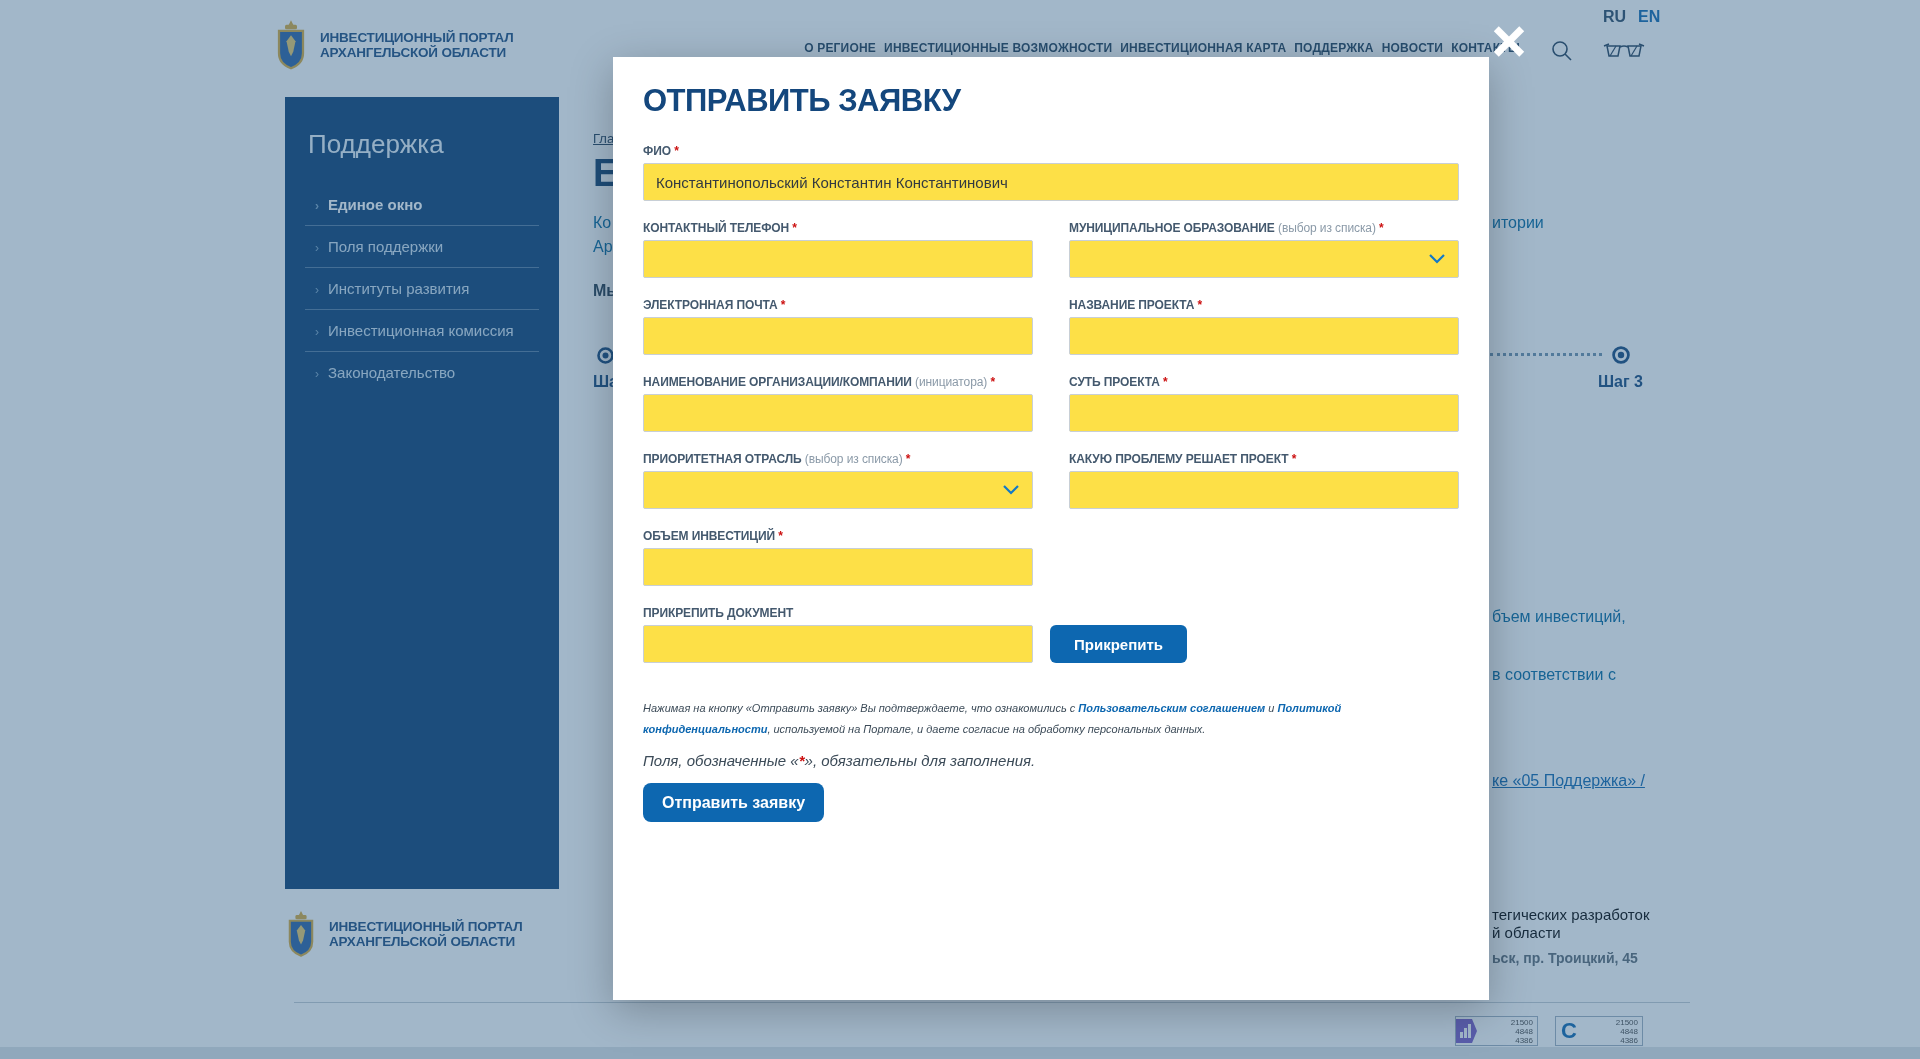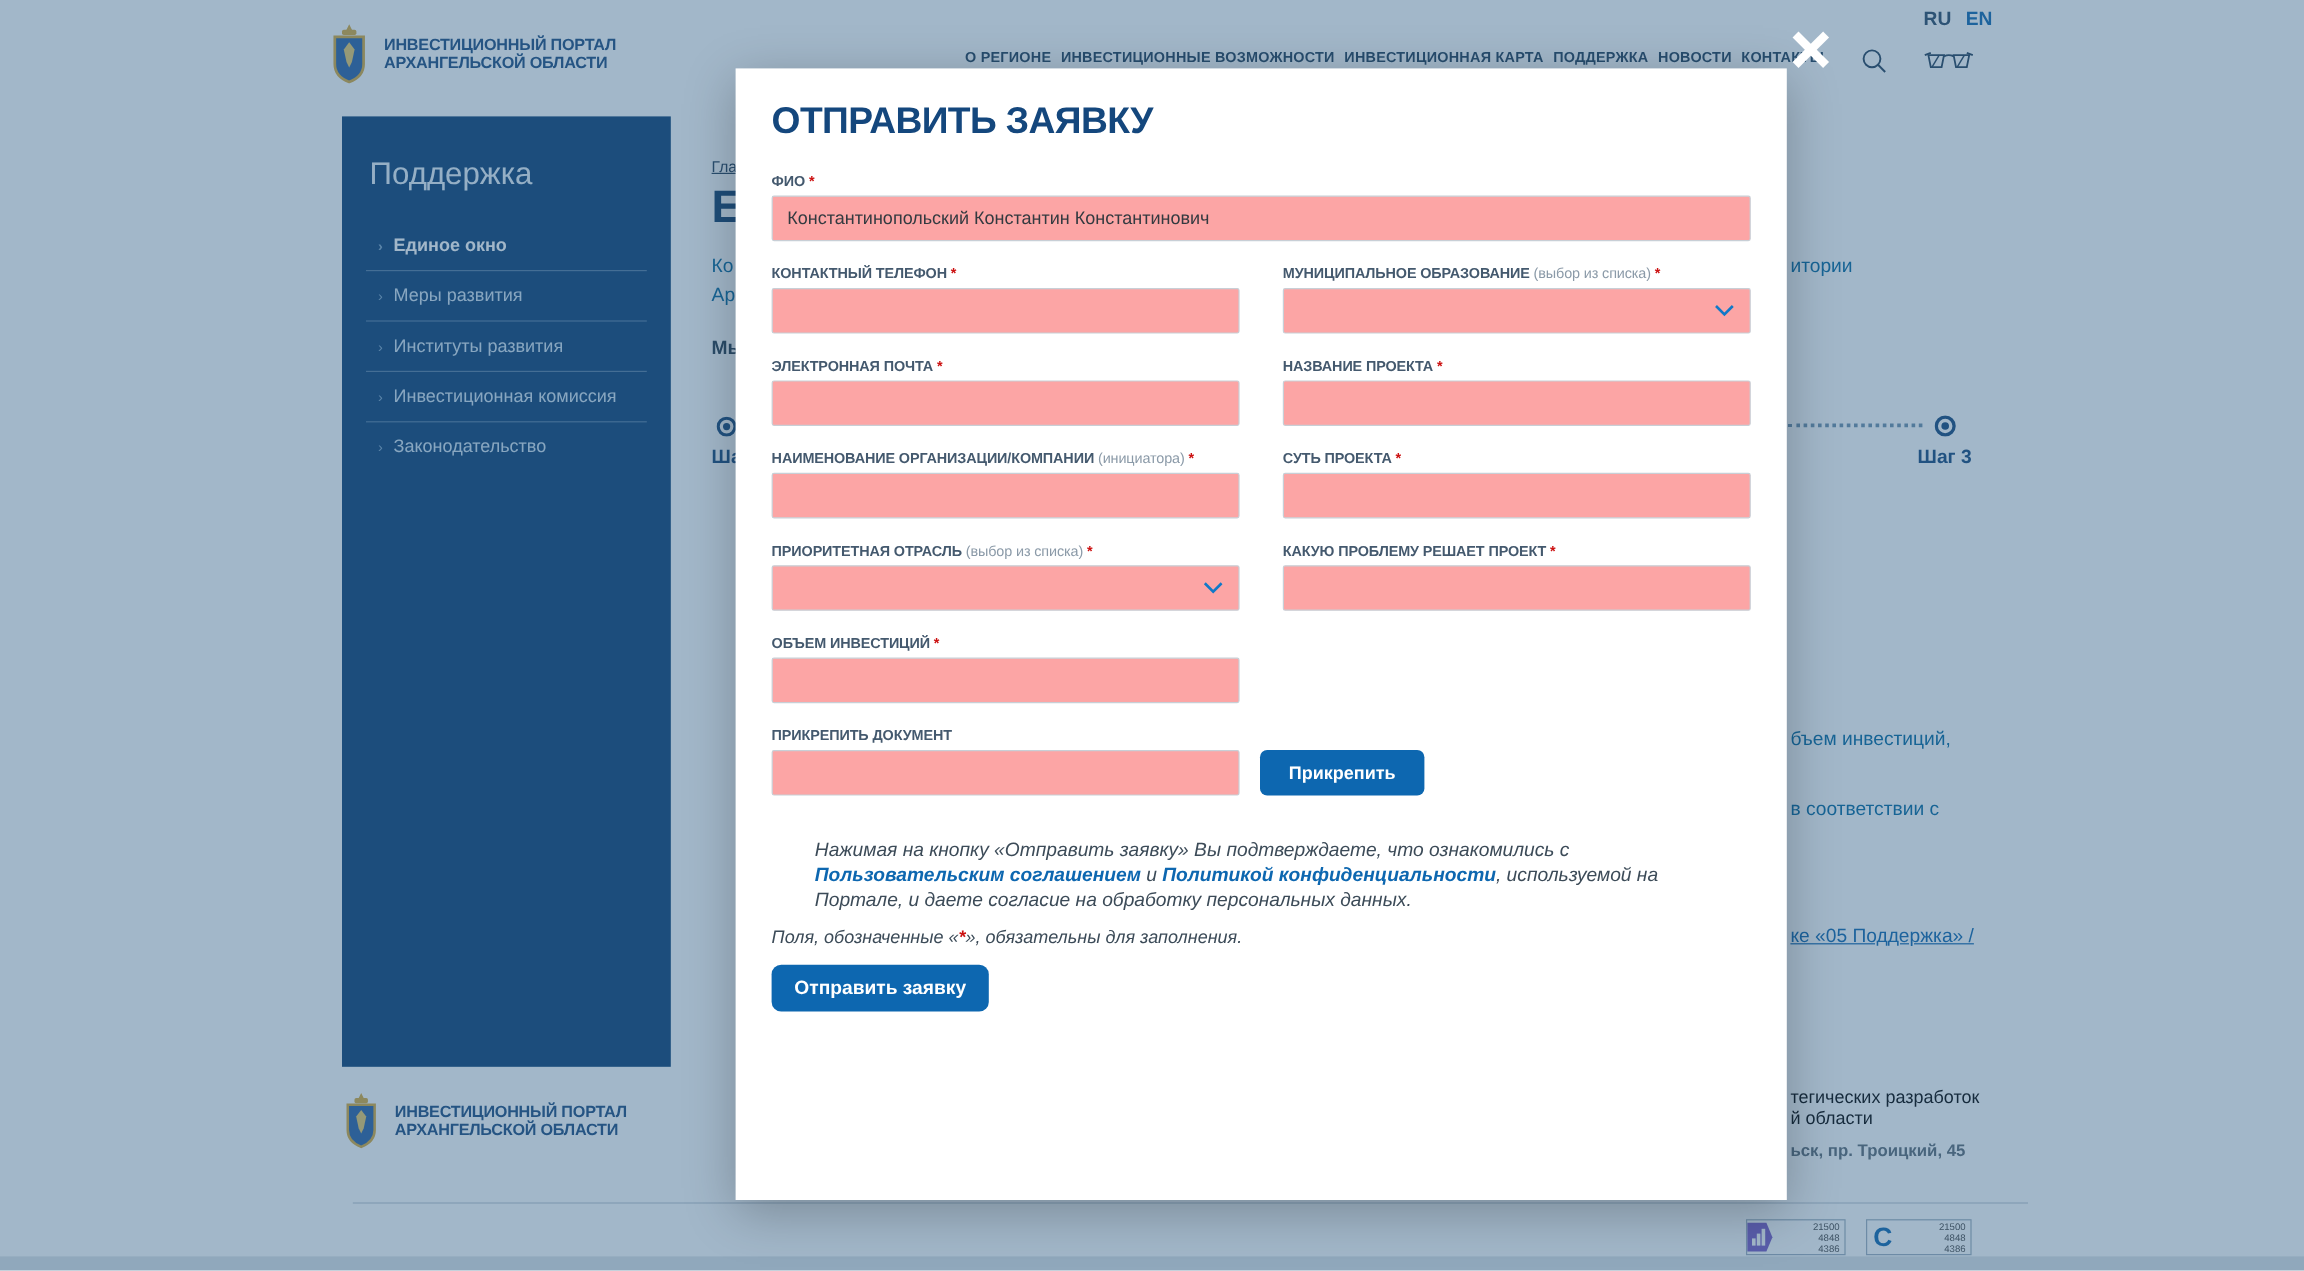--- a/index.html
+++ b/index.html
@@ -56,35 +56,35 @@
   #modal { position:absolute; left:613px; top:57px; width:876px; height:943px; background:#ffffff; z-index:60;
            padding:26px 30px 0 30px; box-shadow:0 10px 40px rgba(0,0,0,0.25); }
   .modal-title { font-size:31px; font-weight:bold; color:#14477d; letter-spacing:-0.5px; margin-bottom:24px; }
 
   .form-grid { display:grid; grid-template-columns:390px 390px; column-gap:36px; }
   .span2 { grid-column:1 / span 2; }
   .field { margin-bottom:19px; }
   .f-label { display:block; font-size:12px; font-weight:bold; color:#44596e; letter-spacing:-0.1px; margin-bottom:4px; line-height:16px; }
   .f-note { font-weight:normal; color:#8b9aa8; }
   .req { color:#cc1111; font-weight:bold; }
-  .f-input, .f-select, .f-area { width:100%; border:1px solid #c8cfd6; background:#fca5a5; border-radius:2px;
+  .f-input, .f-select, .f-area { width:100%; border:1px solid #c8cfd6; background:#fde047; border-radius:2px;
           font-family:"Liberation Sans",sans-serif; font-size:15px; color:#333a40; padding:0 12px; outline:none; }
   .f-input, .f-select { height:38px; }
   .f-area { height:130px; padding:10px 12px; resize:none; }
   .sel-wrap { position:relative; }
   .sel-wrap svg { position:absolute; right:14px; top:14px; pointer-events:none; }
 
   .attach-row { display:flex; align-items:flex-end; gap:17px; }
   .attach-row .f-input { width:390px; }
   .btn-blue { background:#0d67b0; color:#ffffff; border:none; font-family:"Liberation Sans",sans-serif;
               font-weight:bold; cursor:pointer; }
   #attach-btn { width:137px; height:38px; border-radius:6px; font-size:15px; }
   #submit-btn { width:181px; height:39px; border-radius:8px; font-size:16px; margin-top:14px; }
 
-  .legal { font-size:16px; font-style:italic; color:#3c4b58; line-height:21px; margin-top:16px;margin-left:36px; }
+  .legal { font-size:11px; font-style:italic; color:#3c4b58; line-height:21px; margin-top:16px; }
   .legal b { color:#0d67b0; cursor:pointer; }
   .req-note { font-size:15px; font-style:italic; color:#3c4b58; margin-top:12px; }
 </style>
 </head>
 <body>
 
 <div id="stage">
 
   <div class="abs logo-wrap" style="left:276px; top:20px;">
     <svg width="30" height="50" viewBox="0 0 40 66">
@@ -128,21 +128,21 @@
 
   <div class="sidebar">
     <div class="sidebar-title">Поддержка</div>
     <div class="side-item active">
       <span class="chev">›</span>
       <span>Единое окно</span>
     </div>
     <div class="side-div"></div>
     <div class="side-item">
       <span class="chev">›</span>
-      <span>Меры развития</span>
+      <span>Поля поддержки</span>
     </div>
     <div class="side-div"></div>
     <div class="side-item">
       <span class="chev">›</span>
       <span>Институты развития</span>
     </div>
     <div class="side-div"></div>
     <div class="side-item">
       <span class="chev">›</span>
       <span>Инвестиционная комиссия</span>

